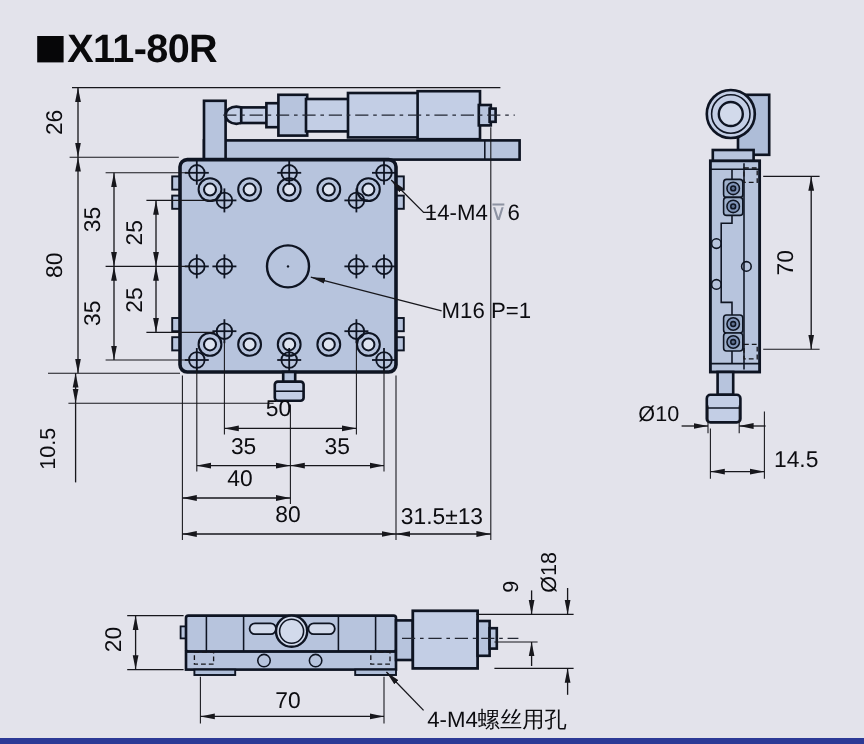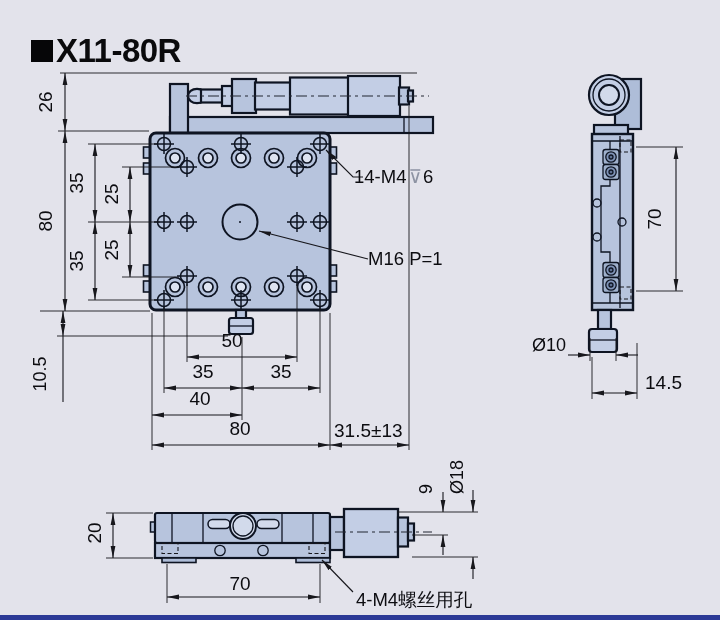--- a/index.html
+++ b/index.html
@@ -1,18 +1,18 @@
 <!DOCTYPE html>
 <html><head>
 <meta charset="utf-8">
 <style>
   html,body{margin:0;padding:0;}
   body{width:720px;height:620px;position:relative;background:#e3e3eb;overflow:hidden;
        font-family:"Liberation Sans",sans-serif;}
-  #title-block{position:absolute;left:31px;top:32px;display:flex;align-items:center;z-index:3;}
+  #title-block{position:absolute;left:31px;top:22px;display:flex;align-items:center;z-index:3;}
   #title-block .sq{width:22px;height:22px;background:#060608;margin-right:3px;}
   #title-block .tt{font-size:33px;font-weight:700;color:#0a0a0c;letter-spacing:-0.5px;}
   #accent-bar{position:absolute;left:0;right:0;bottom:0;height:5px;background:#2c3a96;}
   svg{position:absolute;left:0;top:0;}
   
   .fA{fill:#b7c4dd}.fB{fill:#c3cee5}.fC{fill:#aebdd8}.fD{fill:#d2daeb}
   .o{stroke:#0e1422;stroke-width:2.2}
   .o3{stroke:#0e1422;stroke-width:3}
   .thin{stroke:#0e1422;stroke-width:1.3;fill:none}
   .dim{stroke:#17171c;stroke-width:1.1;fill:none}

